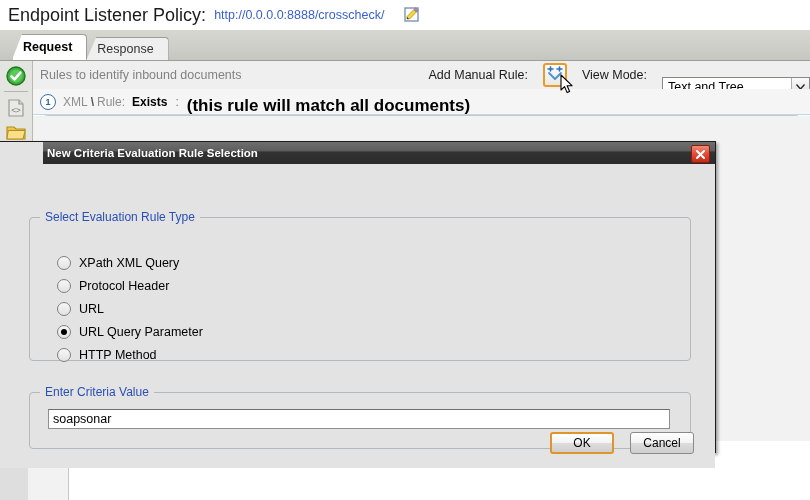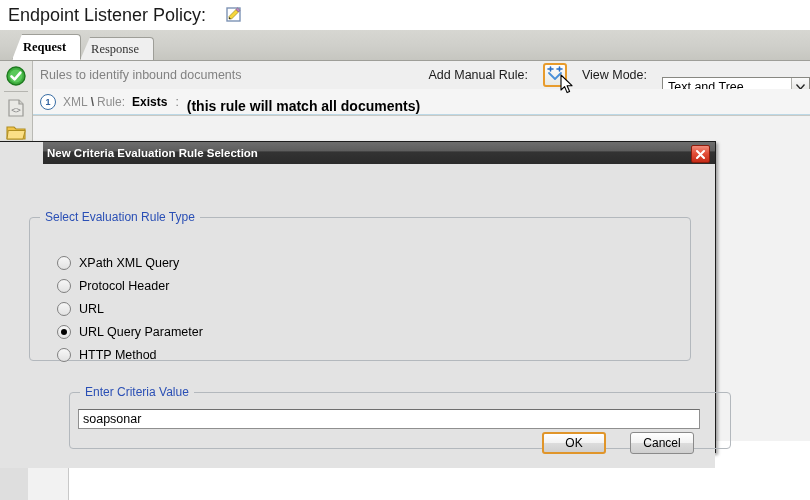--- a/index.html
+++ b/index.html
@@ -62,21 +62,20 @@
     width: 810px; height: 30px;
     background: linear-gradient(to bottom, #d7d7d2 0%, #cfcfca 55%, #c6c6c0 100%);
     border-bottom: 1px solid #9e9e98;
   }
   .tabs {
     position: absolute;
     left: 12px; bottom: 0;
     display: flex;
     align-items: flex-end;
     height: 30px;
-    font-family: Liberation Serif, serif;
   }
   .tab {
     position: relative;
     height: 22px;
     line-height: 22px;
     padding: 0 14px 0 10px;
     font-size: 12.5px;
     background: #efefef;
     border: 1px solid #9e9e98;
     border-bottom: none;
@@ -116,20 +115,21 @@
     height: 1px; background: #b5b5b0;
   }
 
   
   .rules-panel {
     position: absolute;
     left: 33px; top: 61px;
     width: 777px; height: 54px;
     background: #efefef;
     border-bottom: 1px solid #c9c9c4;
+    border-radius: 16px;
   }
   .rules-toolbar {
     position: relative;
     height: 28px;
     display: flex;
     align-items: center;
     background: #efefef;
   }
   .rules-hint {
     margin-left: 7px;
@@ -201,21 +201,21 @@
     font-size: 9px;
     font-weight: bold;
     display: flex; align-items: center; justify-content: center;
     margin-right: 7px;
     background: #ffffff;
   }
   .rule-dim { color: #8e8e8e; font-size: 12px; }
   .rule-sep { color: #555; font-size: 12px; font-weight: bold; margin: 0 3px; }
   .rule-strong { color: #000; font-size: 12px; font-weight: bold; }
   .rule-colon { color: #7a7a7a; font-size: 12px; margin: 0 8px; }
-  .rule-match { color: #000; font-size: 14px; font-weight: bold; margin-top: 8px; }
+  .rule-match { color: #000; font-size: 17px; font-weight: bold; margin-top: 8px; }
 
   
   .content-blank {
     position: absolute;
     left: 33px; top: 116px;
     width: 777px; height: 325px;
     background: #f2f2f2;
     border-bottom: 1px solid #b0b0ab;
   }
   .lower-strip {
@@ -294,21 +294,21 @@
     font-size: 12px;
     white-space: nowrap;
   }
 
   .gb-rules {
     left: 30px; top: 53px;
     width: 660px; height: 142px;
   }
   .gb-criteria {
     left: 30px; top: 228px;
-    width: 660px; height: 55px; margin-left: 40px;
+    width: 660px; height: 55px;
   }
 
   .radio-list {
     position: absolute;
     left: 27px; top: 13px; margin-top: 20px;
   }
   .radio-item {
     display: flex;
     align-items: center;
     height: 23px;
@@ -332,38 +332,38 @@
     background: #000000;
   }
   .radio-label {
     font-size: 12.5px;
     color: #000;
     white-space: nowrap;
   }
 
   .criteria-input {
     position: absolute;
-    left: 8px; top: 16px;
+    left: 18px; top: 16px;
     width: 622px; height: 20px;
     box-sizing: border-box;
     border: 1px solid #8f8f8f;
     border-top-color: #6e6e6e;
     background: #ffffff;
     font-family: "Liberation Sans", sans-serif;
     font-size: 12.5px;
     padding: 0 4px;
     color: #000;
     outline: none;
   }
 
   .dlg-buttons {
     position: absolute;
     right: 21px; bottom: 14px;
     display: flex;
-    gap: 24px;
+    gap: 16px;
   }
   .dlg-btn {
     width: 64px; height: 22px;
     font-family: "Liberation Sans", sans-serif;
     font-size: 12px;
     color: #000;
     background: linear-gradient(to bottom, #ffffff 0%, #f3f3f3 48%, #dcdcdc 52%, #cfcfcf 100%);
     border: 1px solid #8a8a8a;
     border-radius: 3px;
     cursor: pointer;
@@ -384,20 +384,21 @@
   }
 </style>
 </head>
 <body>
 
 <div id="app">
 
   <div class="header">
     <div class="header-row">
       <span class="hdr-label">Endpoint Listener Policy:</span>
+      <span class="hdr-url">http://0.0.0.0:8888/crosscheck/</span>
       <span class="edit-icon">
         <svg width="18" height="16" viewBox="0 0 18 16">
           <rect x="1" y="1" width="13" height="13" fill="#ffffff" stroke="#7d93b5" stroke-width="1.4"></rect>
           <path d="M3 12 L3 9.5 L10 2.5 L12.5 5 L5.5 12 Z" fill="#f7d63a" stroke="#9a8a22" stroke-width="0.7"></path>
           <path d="M10 2.5 L11.6 1 L14 3.4 L12.5 5 Z" fill="#c48ac4" stroke="#7a557a" stroke-width="0.7"></path>
           <path d="M3 12 L3 9.8 L4.9 11.9 Z" fill="#333"></path>
         </svg>
       </span>
     </div>
   </div>

